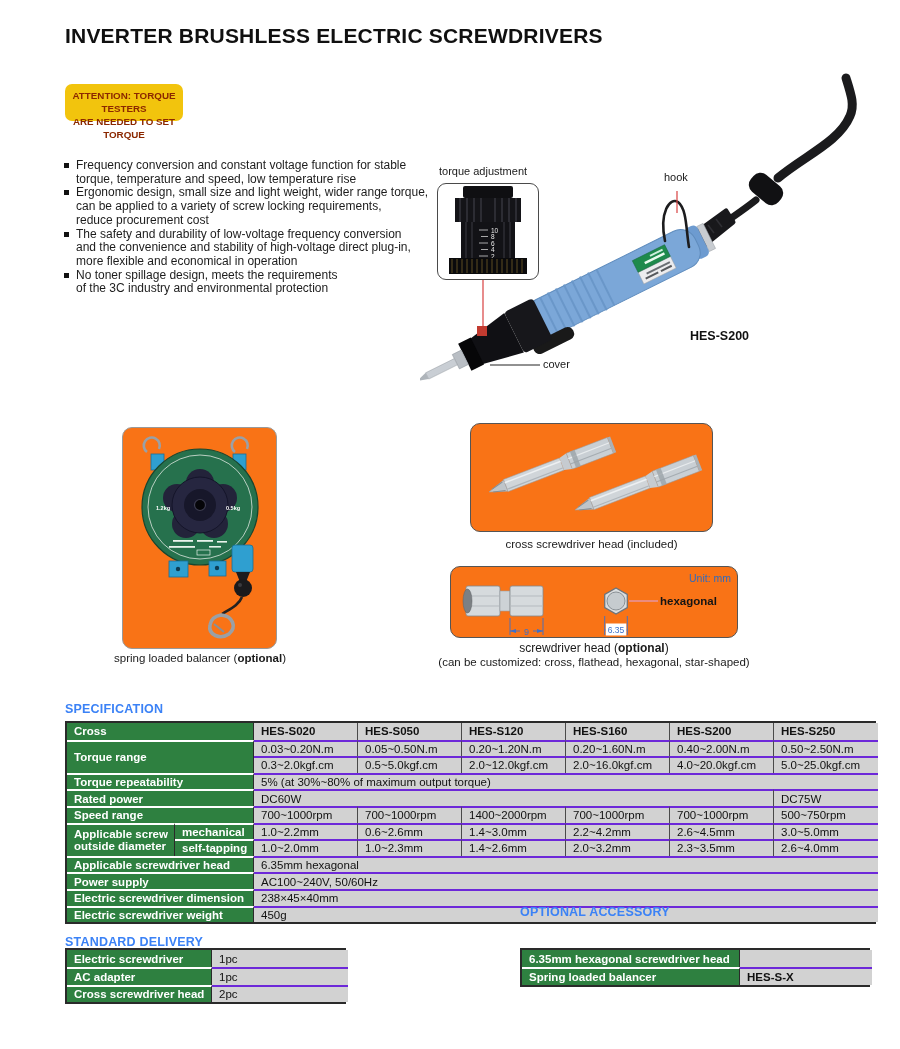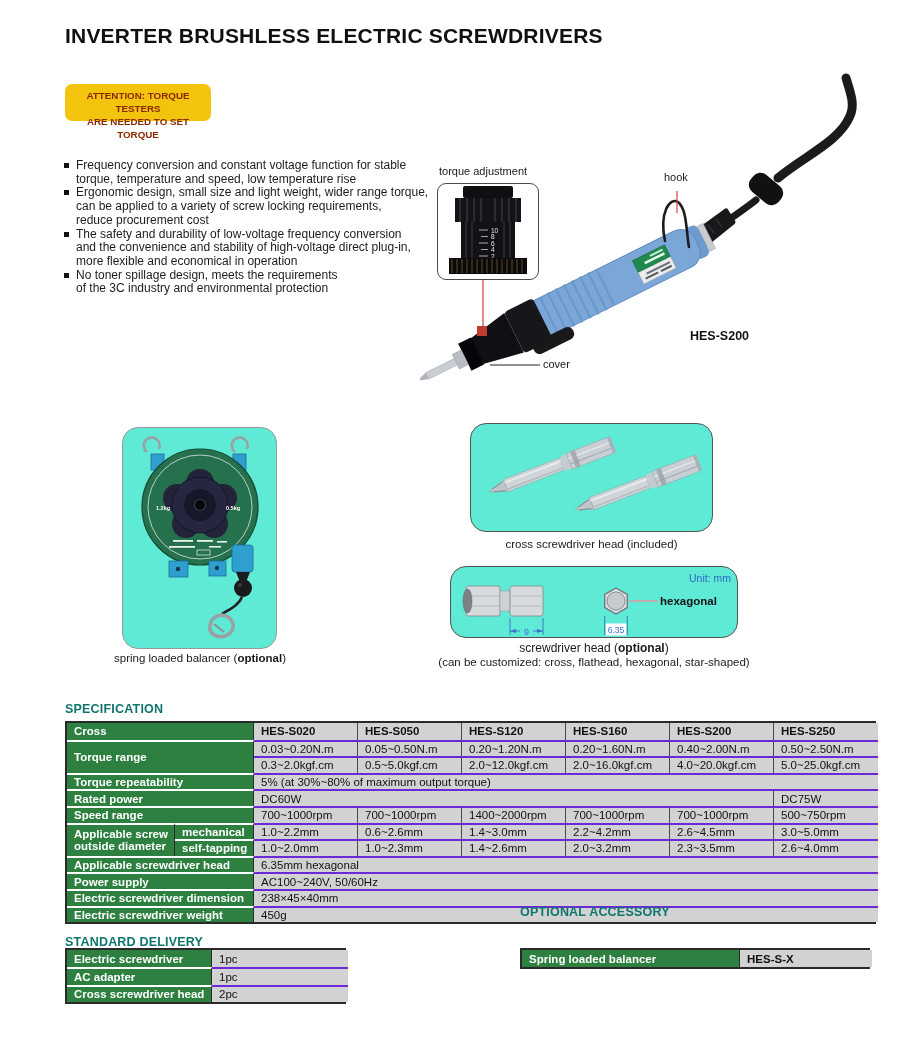--- a/index.html
+++ b/index.html
@@ -9,21 +9,21 @@
     background: #ffffff;
     font-family: "Liberation Sans", sans-serif;
     color: #1a1a1a;
     overflow: hidden;
   }
   .abs { position:absolute; }
 
   
   .title { left:65px; top:24px; font-size:21px; font-weight:bold; color:#101010; letter-spacing:.2px; }
   .attention {
-    left:65px; top:84px; width:146px; height:37px;
+    left:65px; top:84px; width:118px; height:37px;
     background:#f2c40d; border-radius:7px;
     font-size:9.8px; font-weight:bold; color:#8b2800;
     text-align:center; line-height:13px; padding-top:5px;
   }
 
   
   .features { left:64px; top:159px; width:395px; list-style:none; }
   .features li { display:flex; gap:7px; font-size:12px; line-height:13.7px; color:#1c1c1c; }
   .features .sq { flex:none; width:5px; height:5px; background:#111; margin-top:4px; }
   .pre { white-space:pre-line; }
@@ -32,26 +32,26 @@
   .figlabel { font-size:11px; color:#1a1a1a; }
   .model-label { font-size:12.5px; font-weight:bold; color:#111; }
 
   
   .inset {
     left:437px; top:183px; width:102px; height:97px;
     border:1.5px solid #4a4a4a; border-radius:9px; background:#fff; overflow:hidden;
   }
 
   
-  .figbox { border:1px solid #999; border-radius:16px; background:#5eead4; overflow:hidden; }
+  .figbox { border:1px solid #999; border-radius:10px; background:#f97316; overflow:hidden; }
   .figbox.dark { border:1.2px solid #555; }
   .caption { font-size:11.5px; color:#1a1a1a; text-align:center; }
 
   
-  .secthead { font-size:12.5px; font-weight:bold; color:#0f766e; letter-spacing:.2px; }
+  .secthead { font-size:12.5px; font-weight:bold; color:#3b82f6; letter-spacing:.2px; }
   .tblwrap { border:2px solid #2a2a2a; }
   table { border-collapse:separate; border-spacing:0; table-layout:fixed; width:100%; }
   td { font-size:11.5px; padding:0 0 0 7px; overflow:hidden; white-space:nowrap; }
   td.green {
     background:#2e8040; color:#fff; font-weight:bold;
     border-top:2px solid #fff; border-right:1.5px solid #2a2a2a;
   }
   td.val, td.hdr {
     background:#d2d2d2; color:#111;
     border-top:2px solid #6d28d9; border-right:1px solid #4a4a4a;
@@ -469,19 +469,23 @@
 </div>
 
 <div class="abs secthead" style="left:520px; top:905px;">OPTIONAL ACCESSORY</div>
 <div class="abs tblwrap" style="left:520px; top:948px; width:350px;">
   <table class="mini">
     <colgroup>
         <col style="width:218px">
         <col style="width:132px">
       </colgroup>
     <tbody>
+        <tr>
+      <td class="green">6.35mm hexagonal screwdriver head</td>
+      <td class="val"></td>
+    </tr>
     <tr>
       <td class="green">Spring loaded balancer</td>
       <td class="val bold">HES-S-X</td>
     </tr>
   </tbody>
     </table>
 </div>
 
 </body></html>

